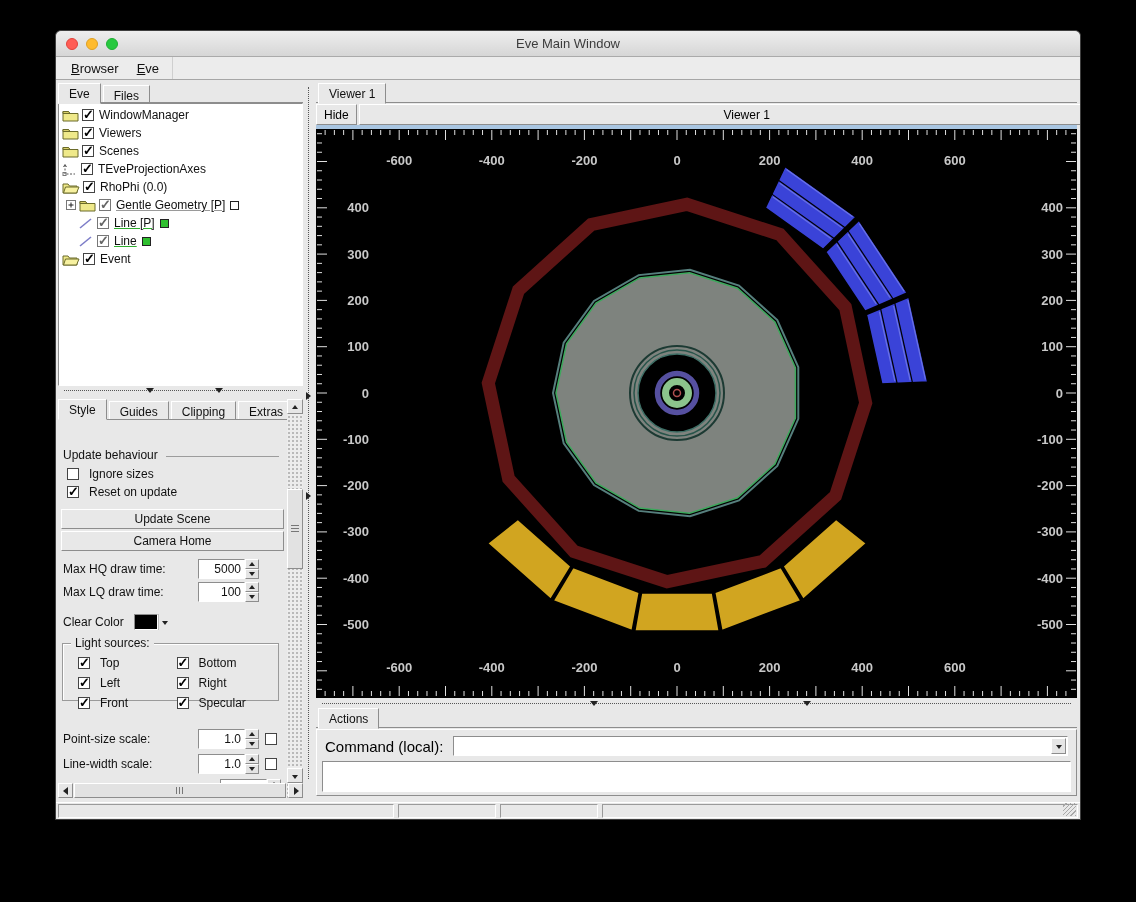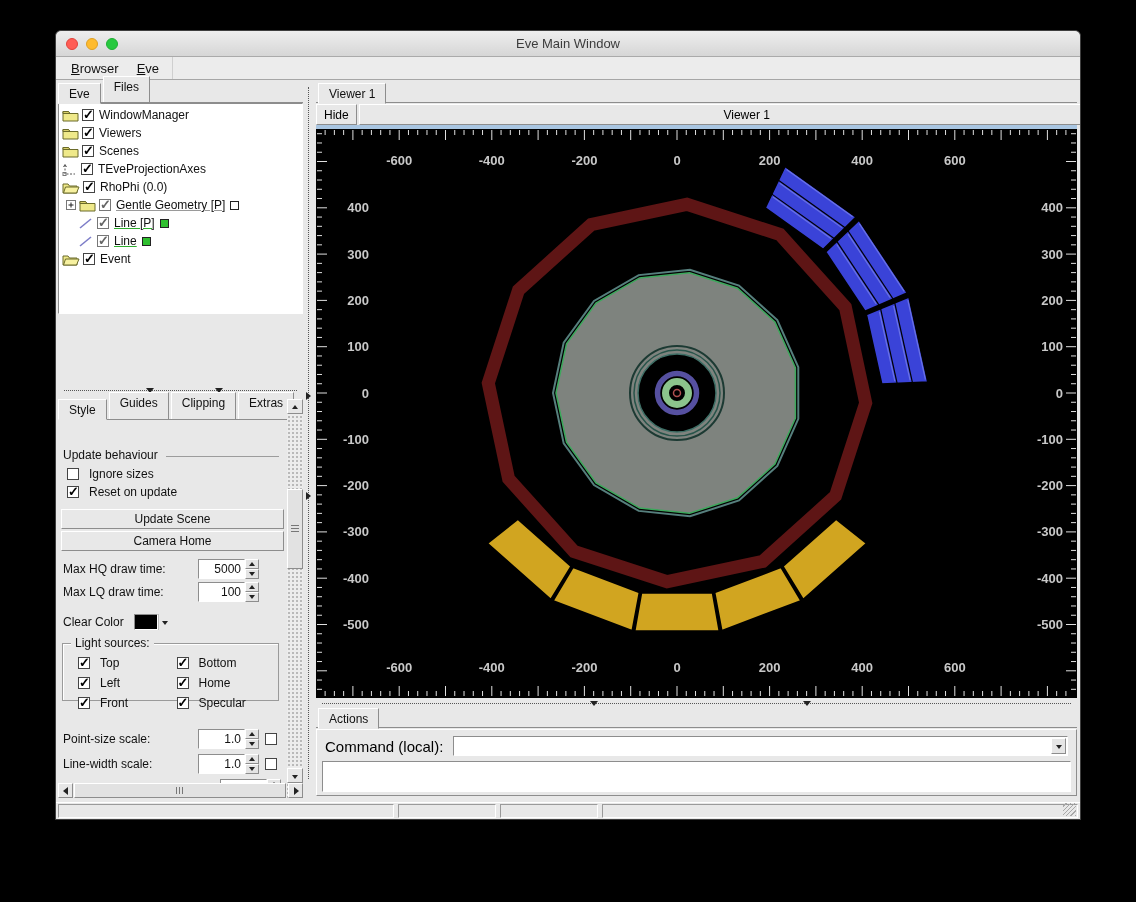--- a/index.html
+++ b/index.html
@@ -14,25 +14,25 @@
   .light.green{background:#27c93f;border:1px solid #1faf34;}
   .title-text{position:absolute;left:0;right:0;top:5px;text-align:center;font-size:13px;color:#3c3c3c;}
   
   .menubar{position:absolute;left:0;top:26px;right:0;height:23px;background:#ececec;border-bottom:1px solid #a6a6a6;display:flex;align-items:center;padding-left:6px;font-size:13px;color:#111;}
   .menu-item{padding:2px 9px;cursor:default;}
   .menu-item u{text-decoration:underline;}
   .menubar-divider{width:1px;height:100%;background:#cfcfcf;margin-left:4px;}
   
   .raised{border:1px solid;border-color:#fff #8d8d8d #8d8d8d #fff;background:#e8e8e8;}
   .tabrow{position:absolute;display:flex;align-items:flex-end;height:21px;}
-  .tab{border:1px solid;border-color:#fff #8d8d8d transparent #fff;background:#e8e8e8;font-size:12px;padding:3px 10px 3px 10px;height:28px;margin-right:2px;position:relative;color:#111;}
+  .tab{border:1px solid;border-color:#fff #8d8d8d transparent #fff;background:#e8e8e8;font-size:12px;padding:3px 10px 3px 10px;height:19px;margin-right:2px;position:relative;color:#111;}
   .tab.active{height:21px;z-index:3;border-bottom:1px solid #e8e8e8;}
   .tabline{position:absolute;height:1px;background:#fff;box-shadow:0 1px 0 #8d8d8d inset;}
   
-  .tree{position:absolute;left:2px;top:72px;width:245px;height:211px;background:#fff;border:1px solid;border-color:#8d8d8d #fff #fff #8d8d8d;overflow:hidden;padding:2px 0 0 3px;}
+  .tree{position:absolute;left:2px;top:72px;width:245px;height:283px;background:#fff;border:1px solid;border-color:#8d8d8d #fff #fff #8d8d8d;overflow:hidden;padding:2px 0 0 3px;}
   .trow{display:flex;align-items:center;height:18px;font-size:12px;color:#111;white-space:nowrap;}
   .trow .sp{display:inline-block;}
   .cb{width:12px;height:12px;background:#fff;border:1px solid #444;position:relative;flex:none;margin:0 4px 0 3px;}
   .cb.checked::after{content:"\2713";position:absolute;left:0px;top:-3px;font-size:13px;font-weight:bold;color:#000;}
   .cb.gray{border-color:#777;}
   .cb.gray::after{color:#666;}
   .badge{width:9px;height:9px;border:1px solid #222;flex:none;margin-left:5px;}
   .badge.green{background:#2fbf2f;}
   .badge.white{background:#fff;}
   .tlabel{margin-left:1px;}
@@ -301,21 +301,21 @@
           <div class="fs-item">
             <span class="cb checked"></span>
             <span>Bottom</span>
           </div>
           <div class="fs-item">
             <span class="cb checked"></span>
             <span>Left</span>
           </div>
           <div class="fs-item">
             <span class="cb checked"></span>
-            <span>Home</span>
+            <span>Right</span>
           </div>
           <div class="fs-item">
             <span class="cb checked"></span>
             <span>Front</span>
           </div>
           <div class="fs-item">
             <span class="cb checked"></span>
             <span>Specular</span>
           </div>
         </div>

